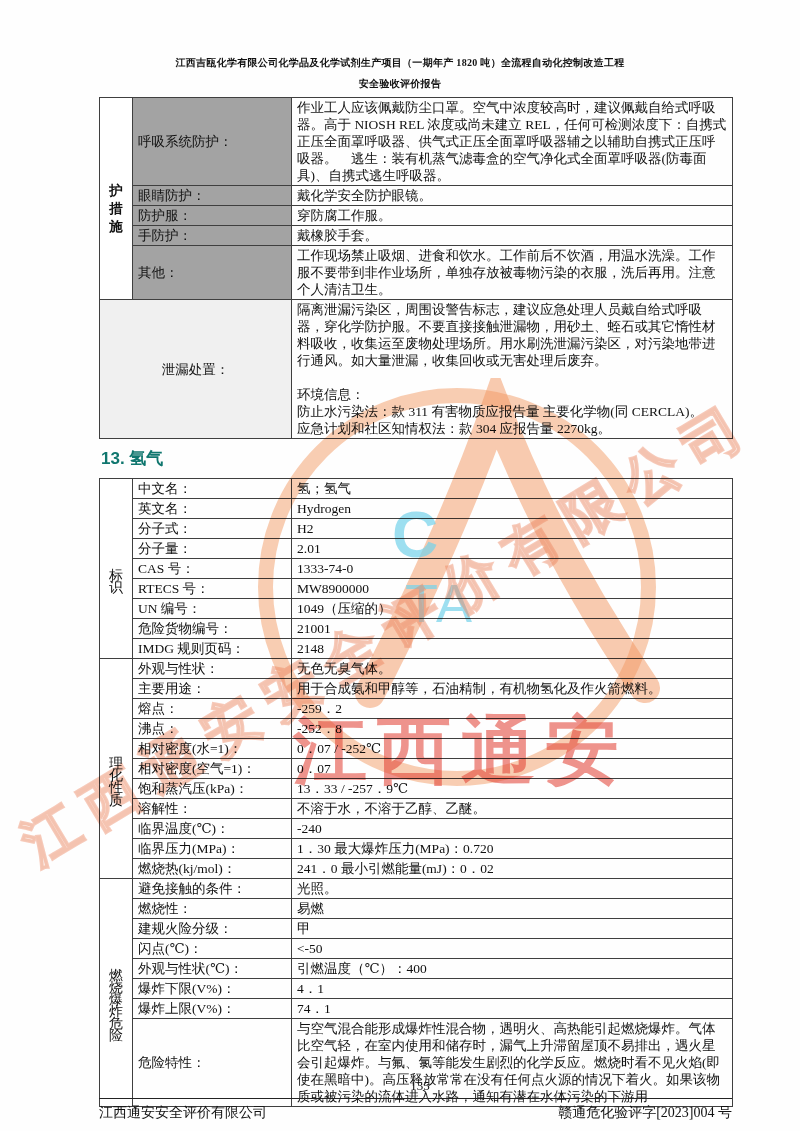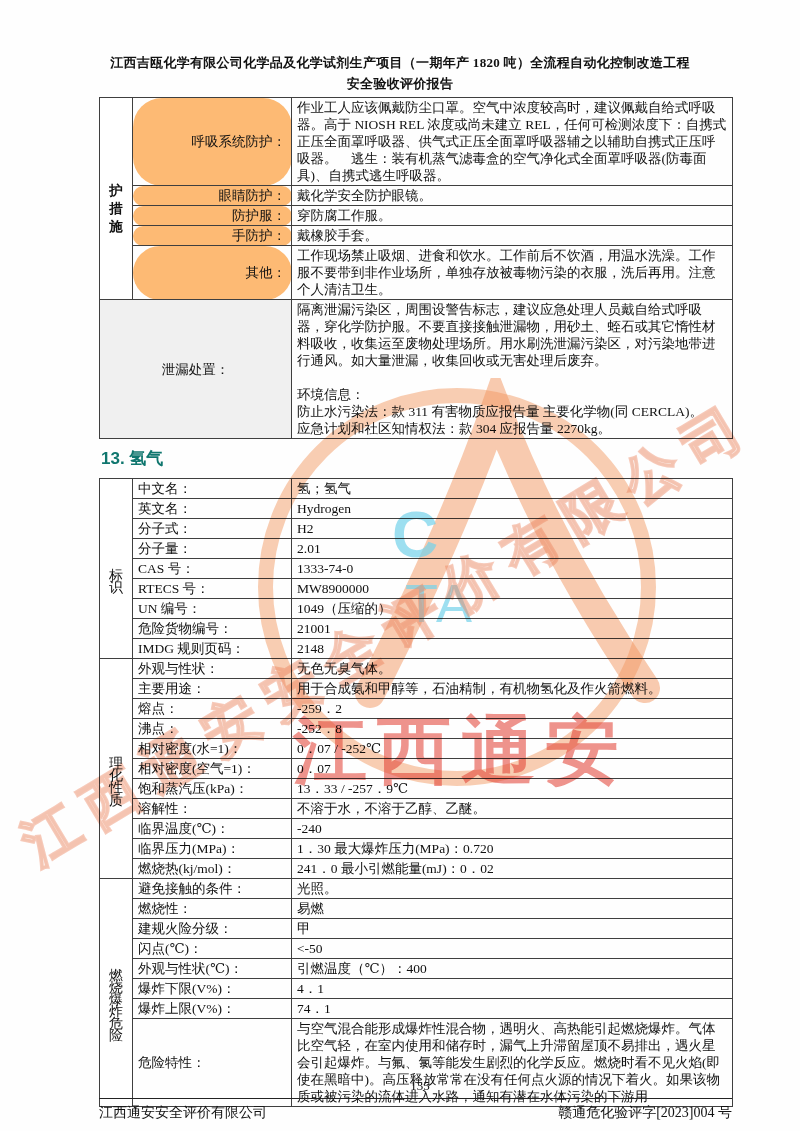--- a/index.html
+++ b/index.html
@@ -1,31 +1,31 @@
 <!DOCTYPE html>
 <html><head>
 <meta charset="utf-8">
 <style>
   html,body{margin:0;padding:0;background:#888;}
   .page{position:relative;width:800px;height:1131px;background:#fefefe;margin:0 auto;
         overflow:hidden;font-family:"Liberation Serif","DejaVu Serif",serif;color:#111;}
   .content{position:relative;z-index:1;}
   
   .doc-header{margin:52px auto 0 auto;width:700px;text-align:center;
-              font-size:13px;line-height:21px;font-weight:bold;letter-spacing:.3px;}
+              font-size:10px;line-height:21px;font-weight:bold;letter-spacing:.3px;}
   
   table.tbl{border-collapse:collapse;table-layout:fixed;width:633px;margin-left:99px;
             border:1.5px solid #2f2f2f;}
   table.tbl td{border:1px solid #3f3f3f;font-size:13.5px;line-height:17px;
                padding:1px 5px;vertical-align:middle;word-break:break-all;}
   .tbl1{margin-top:3px;}
   td.vlabel{writing-mode:vertical-lr;text-orientation:upright;text-align:center;
             letter-spacing:18px;font-size:15px;font-weight:bold;padding:2px 0;background:#fff;}
   .tbl2 td.vlabel{font-weight:normal;letter-spacing:12px;font-size:14px;}
-  .tbl1 td.lbl{background:#fdba74;text-align:right;border-radius:29px;}
+  .tbl1 td.lbl{background:#a3a3a3;}
   td.lbl{padding-right:6px;}
   td.val{text-align:left;}
   td.spill-lbl{background:#f0f0f0;text-align:center;vertical-align:middle;}
   td.pre{white-space:pre-line;line-height:16.5px;}
   
   .section-title{margin:8px 0 8px 101px;font-family:"Liberation Sans","DejaVu Sans",sans-serif;
                  font-size:17px;font-weight:bold;color:#0f766e;}
   
   .page-number{position:absolute;left:0;top:1026px;width:100%;text-align:center;font-size:13px;padding-left:20px;}
   .footer-rule{position:absolute;left:99px;top:1046px;width:633px;border-top:1.2px solid #222;}

